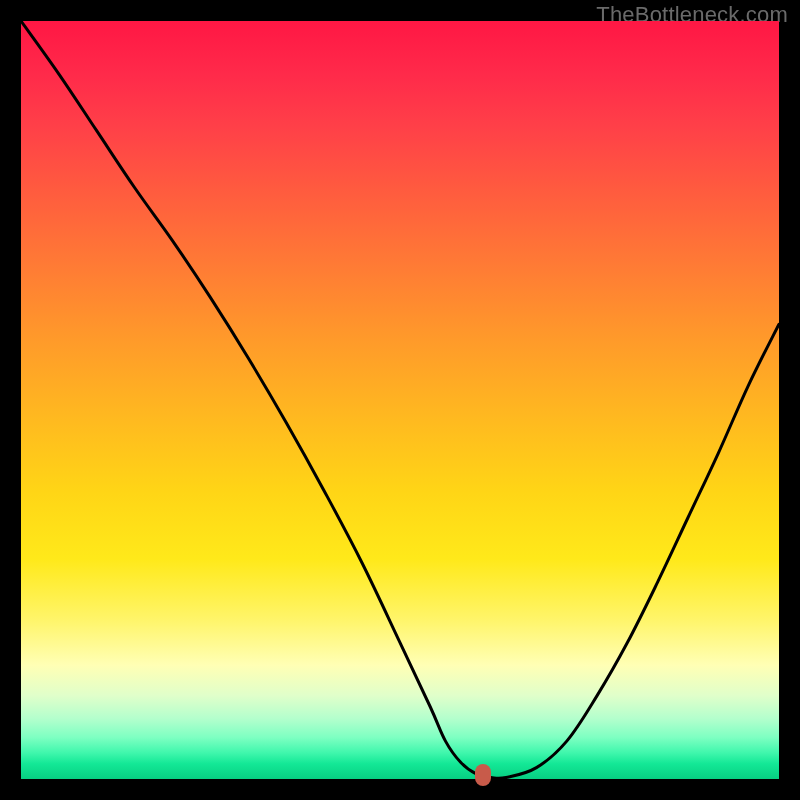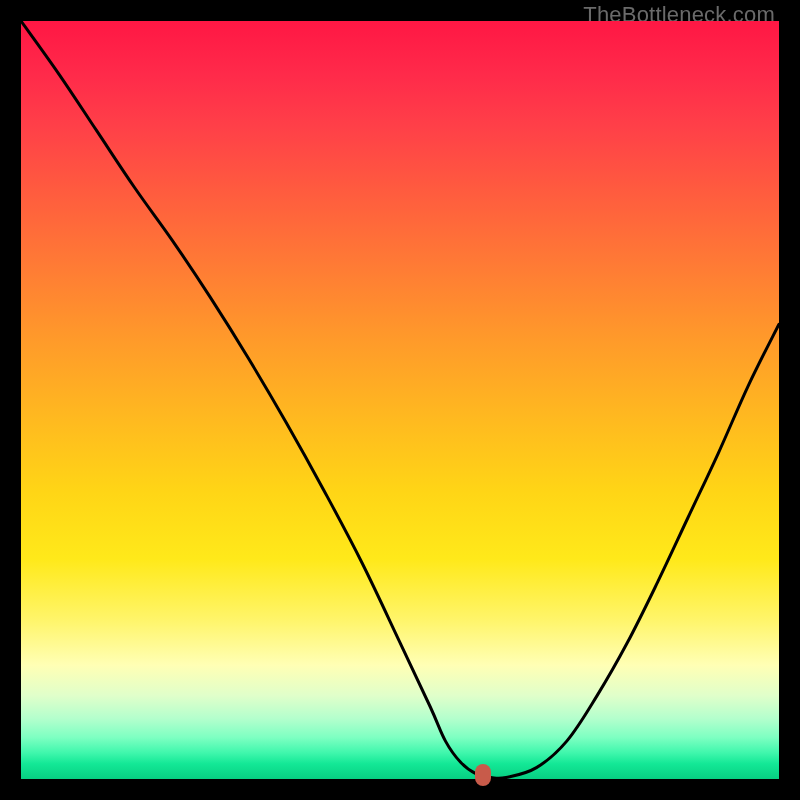--- a/index.html
+++ b/index.html
@@ -13,21 +13,21 @@
   }
   .frame {
     position: relative;
     width: 800px;
     height: 800px;
     background: #000;
   }
   .watermark {
     position: absolute;
     top: 2px;
-    right: 25px;
+    right: 12px;
     color: #6a6a6a;
     font-size: 22px;
     font-weight: 500;
     letter-spacing: 0.2px;
     user-select: none;
   }
   .plot {
     position: absolute;
     left: 21px;
     top: 21px;

